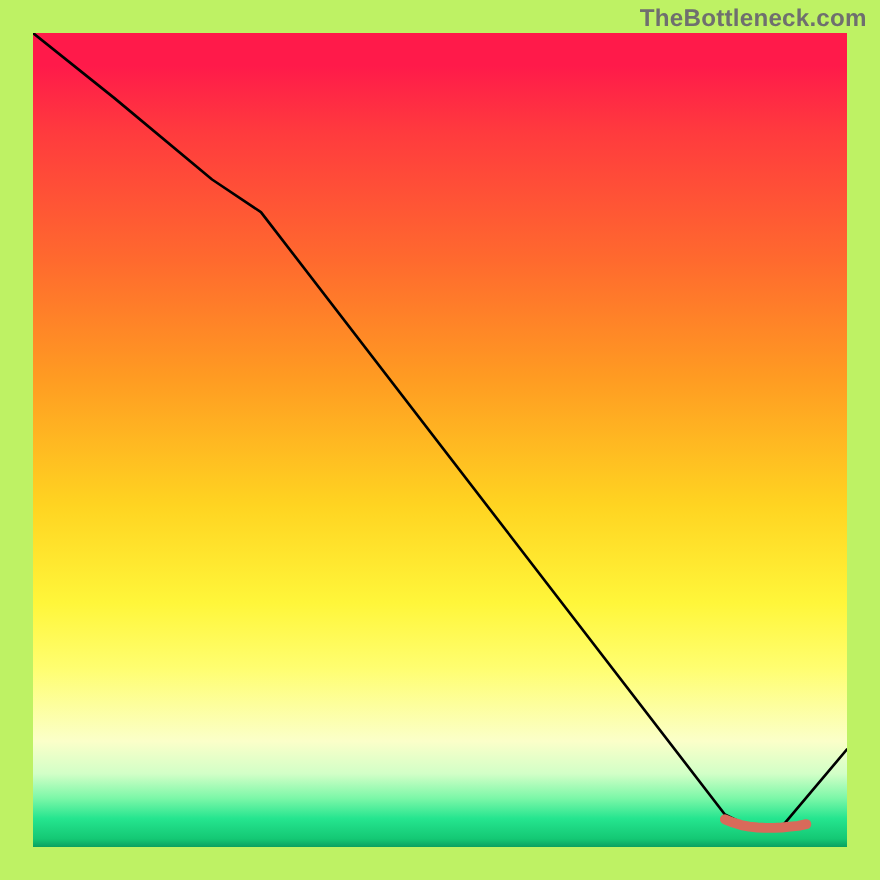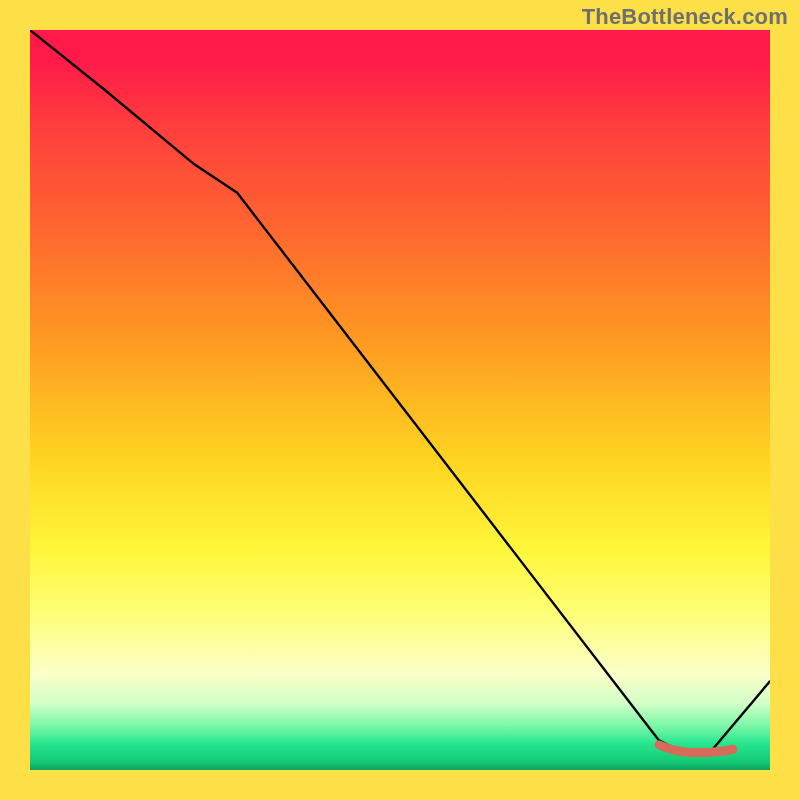--- a/index.html
+++ b/index.html
@@ -8,21 +8,21 @@
     width: 800px;
     height: 800px;
     background: #000;
     overflow: hidden;
     font-family: Arial, Helvetica, sans-serif;
   }
   .frame {
     position: relative;
     width: 800px;
     height: 800px;
-    background: #fde047;
+    background: #bef264;
   }
   .watermark {
     position: absolute;
     top: 4px;
     right: 12px;
     color: #6f6f6f;
     font-size: 22px;
     font-weight: 600;
     letter-spacing: 0.2px;
     z-index: 50;

